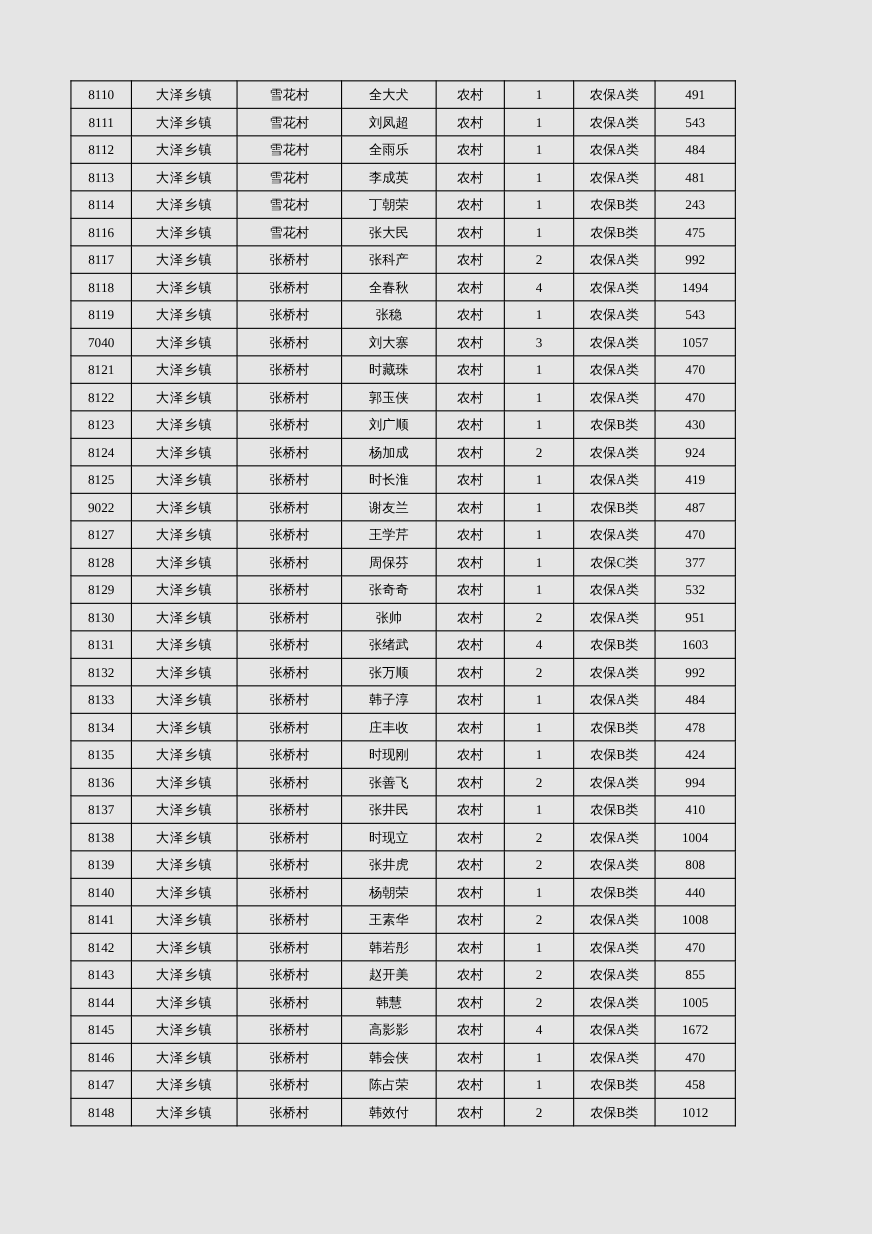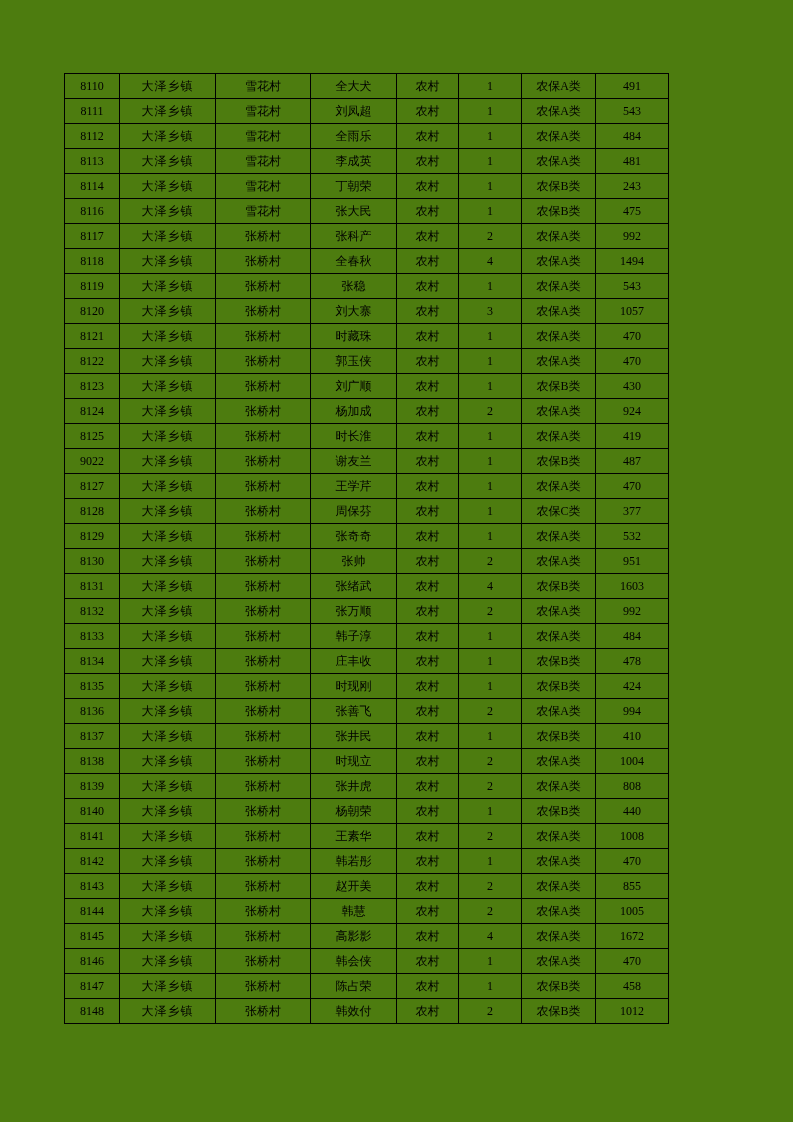--- a/index.html
+++ b/index.html
@@ -5,21 +5,21 @@
   html, body {
     margin: 0;
     padding: 0;
     background: #ffffff;
     font-family: "Liberation Serif", "DejaVu Serif", serif;
   }
   .page {
     position: relative;
     width: 793px;
     height: 1122px;
-    background: #4d7c0f;
+    background: #e5e5e5;
     overflow: hidden;
   }
   table.data-table {
     position: absolute;
     left: 64px;
     top: 73px;
     width: 604px;
     border-collapse: collapse;
     table-layout: fixed;
   }
@@ -136,21 +136,21 @@
           <td class="col-serial">8119</td>
           <td class="col-town">大泽乡镇</td>
           <td class="col-village">张桥村</td>
           <td class="col-name">张稳</td>
           <td class="col-residence">农村</td>
           <td class="col-count">1</td>
           <td class="col-insurance-category">农保A类</td>
           <td class="col-amount">543</td>
         </tr>
         <tr>
-          <td class="col-serial">8120</td>
+          <td class="col-serial">7040</td>
           <td class="col-town">大泽乡镇</td>
           <td class="col-village">张桥村</td>
           <td class="col-name">刘大寨</td>
           <td class="col-residence">农村</td>
           <td class="col-count">3</td>
           <td class="col-insurance-category">农保A类</td>
           <td class="col-amount">1057</td>
         </tr>
         <tr>
           <td class="col-serial">8121</td>

